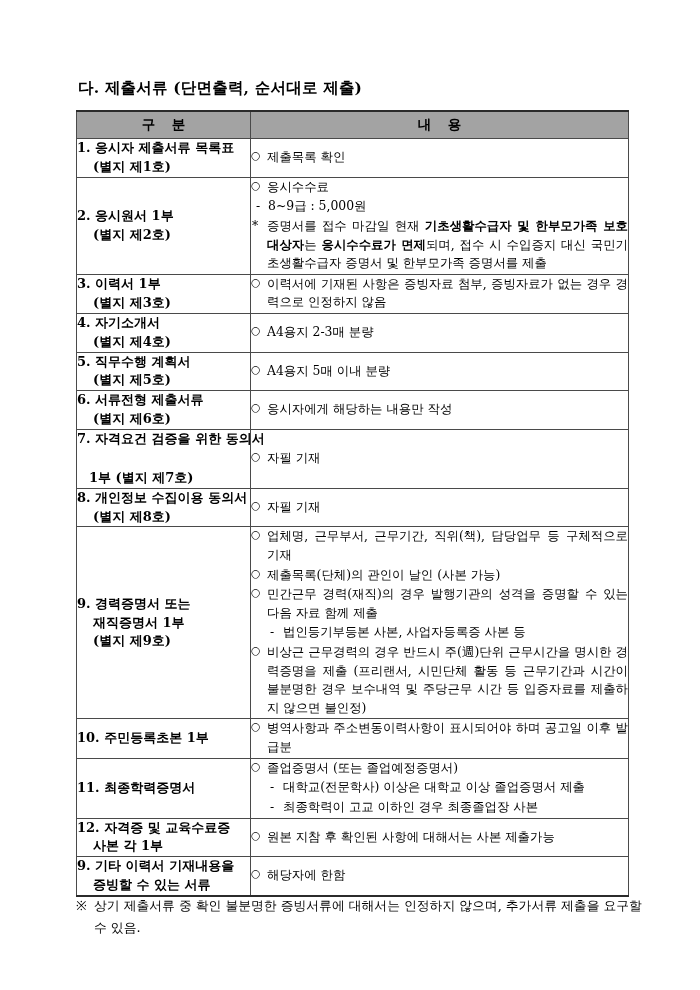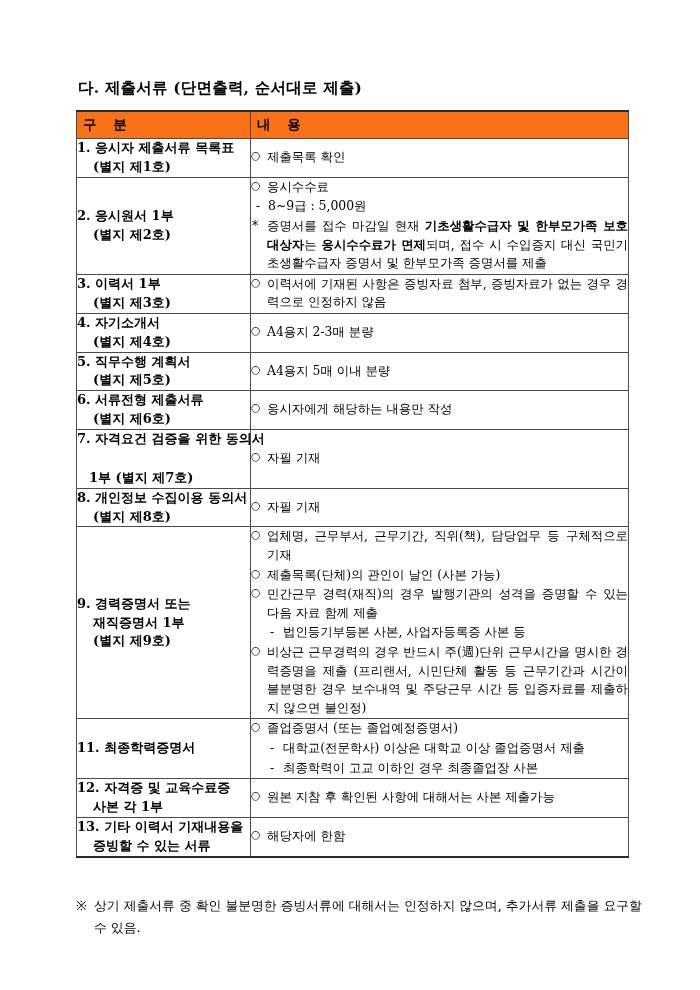--- a/index.html
+++ b/index.html
@@ -41,25 +41,25 @@
   }
   table.docs-table td,
   table.docs-table th {
     border: 1px solid #4a4a4a;
     padding: 0;
     vertical-align: middle;
   }
   table.docs-table tr.header-row th {
     border-top: 2px solid #2b2b2b;
     border-bottom: 1px solid #4a4a4a;
-    background: #f97316;
+    background: #a3a3a3;
     height: 26px;
     font-size: 13.5px;
     font-weight: bold;
-    text-align: left;
+    text-align: center;
     letter-spacing: 6px;
     text-indent: 6px;
   }
   table.docs-table tr:last-child td {
     border-bottom: 2px solid #2b2b2b;
   }
   .col-left { width: 174px; }
   .col-right { width: 378px; }
 
   .cat-cell {
@@ -247,40 +247,48 @@
           <td class="content-cell">
             <div class="bullet-line circ"><span class="mk">○</span><span>업체명, 근무부서, 근무기간, 직위(책), 담당업무 등 구체적으로 기재</span></div>
             <div class="bullet-line circ"><span class="mk">○</span><span>제출목록(단체)의 관인이 날인 (사본 가능)</span></div>
             <div class="bullet-line circ"><span class="mk">○</span><span>민간근무 경력(재직)의 경우 발행기관의 성격을 증명할 수 있는 다음 자료 함께 제출</span></div>
             <div class="sub-dash"><span class="mk">-</span><span>법인등기부등본 사본, 사업자등록증 사본 등</span></div>
             <div class="bullet-line circ"><span class="mk">○</span><span>비상근 근무경력의 경우 반드시 주(週)단위 근무시간을 명시한 경력증명을 제출 (프리랜서, 시민단체 활동 등 근무기간과 시간이 불분명한 경우 보수내역 및 주당근무 시간 등 입증자료를 제출하지 않으면 불인정)</span></div>
           </td>
         </tr>
         <tr>
           <td class="cat-cell">
+            <span class="ln">10. 주민등록초본 1부</span>
+          </td>
+          <td class="content-cell">
+            <div class="bullet-line circ"><span class="mk">○</span><span>병역사항과 주소변동이력사항이 표시되어야 하며 공고일 이후 발급분</span></div>
+          </td>
+        </tr>
+        <tr>
+          <td class="cat-cell">
             <span class="ln">11. 최종학력증명서</span>
           </td>
           <td class="content-cell">
             <div class="bullet-line circ"><span class="mk">○</span><span>졸업증명서 (또는 졸업예정증명서)</span></div>
             <div class="sub-dash"><span class="mk">-</span><span>대학교(전문학사) 이상은 대학교 이상 졸업증명서 제출</span></div>
             <div class="sub-dash"><span class="mk">-</span><span>최종학력이 고교 이하인 경우 최종졸업장 사본</span></div>
           </td>
         </tr>
         <tr>
           <td class="cat-cell">
             <span class="ln">12. 자격증 및 교육수료증</span>
             <span class="ln ind">사본 각 1부</span>
           </td>
           <td class="content-cell">
             <div class="bullet-line circ"><span class="mk">○</span><span>원본 지참 후 확인된 사항에 대해서는 사본 제출가능</span></div>
           </td>
         </tr>
         <tr>
           <td class="cat-cell">
-            <span class="ln">13. 기타 이력서 기재내용을</span>
+            <span class="ln">9. 기타 이력서 기재내용을</span>
             <span class="ln ind">증빙할 수 있는 서류</span>
           </td>
           <td class="content-cell">
             <div class="bullet-line circ"><span class="mk">○</span><span>해당자에 한함</span></div>
           </td>
         </tr>
       </tbody>
   </table>
 
   <div class="footnote">

